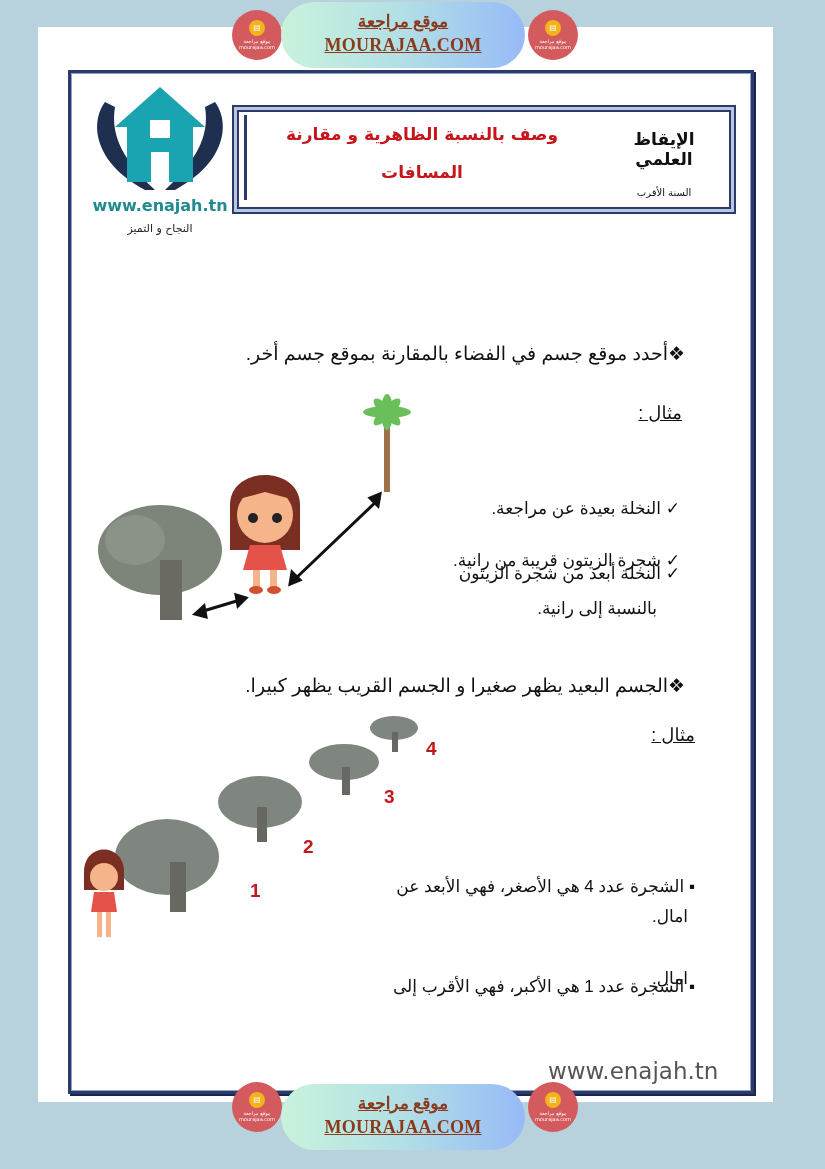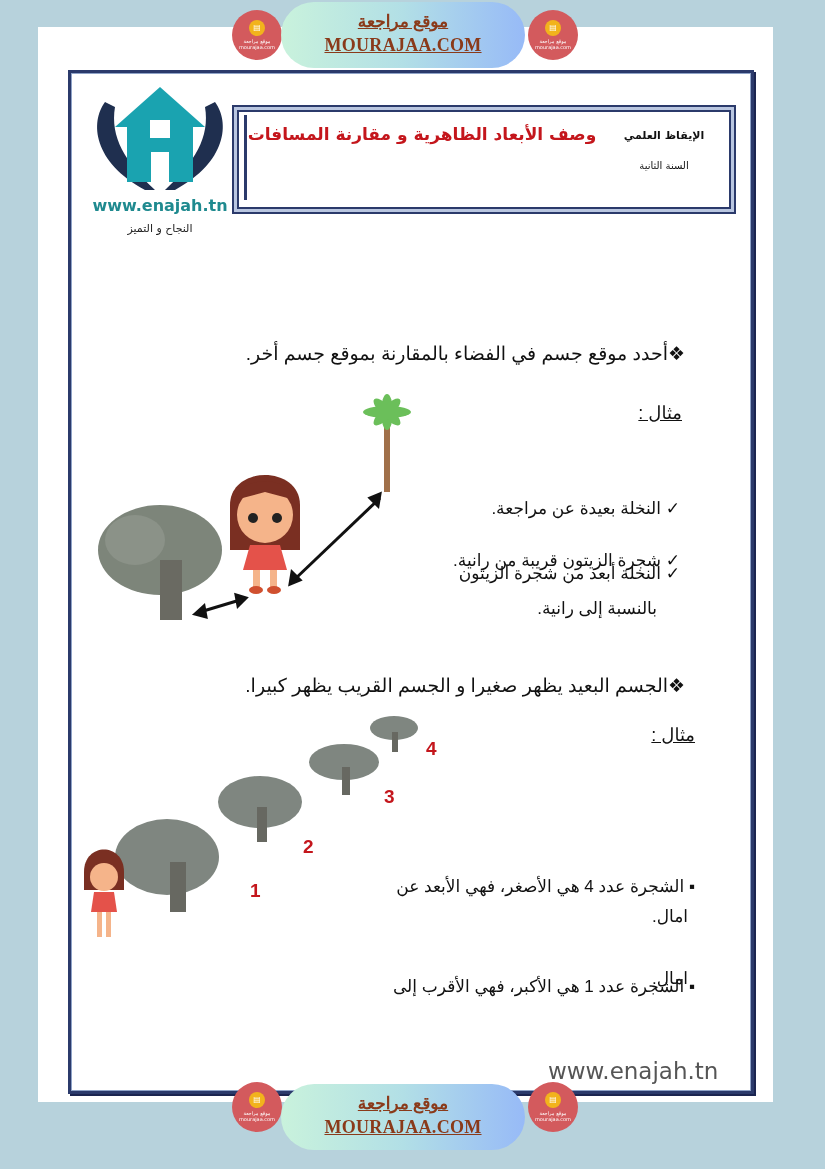--- a/index.html
+++ b/index.html
@@ -44,21 +44,21 @@
   .logo .slogan { position:absolute; left:0; top:140px; width:150px; text-align:center;
     font-size:11px; color:#222; }
 
   
   .titlebox { position:absolute; left:232px; top:105px; width:500px; height:105px;
     border:2px solid #2b3a6b; box-shadow: inset 0 0 0 3px #b9c6e0, inset 0 0 0 5px #2b3a6b; background:#fff; }
   .titlemain { position:absolute; left:10px; top:8px; width:350px; height:85px;
     text-align:center; direction:rtl; color:#c4161c; font-weight:bold; font-size:17px; line-height:38px;
     border-left:3px solid #2b3a6b;}
   .titleside { position:absolute; right:8px; top:8px; width:124px; height:85px; text-align:center; direction:rtl; color:#111;}
-  .titleside .a { font-size:11px; font-weight:bold; margin-top:14px; display:block;}
+  .titleside .a { font-size:17px; font-weight:bold; margin-top:14px; display:block;}
   .titleside .b { font-size:10px; margin-top:18px; display:block;}
 
   .rtl { direction:rtl; text-align:right; position:absolute; color:#111; font-family:"Liberation Sans", sans-serif; }
   .h1 { font-size:19px; }
   .ex { font-size:18px; text-decoration:underline; }
   .pt { font-size:17px; line-height:25px; }
   .num { position:absolute; color:#c4161c; font-weight:bold; font-size:19px; font-family:"Liberation Sans", sans-serif;}
   .footer-url { position:absolute; left:548px; top:1058px; font-size:23px; color:#555; font-family:"DejaVu Sans", sans-serif;}
 </style>
 </head>
@@ -87,25 +87,25 @@
     <path d="M75 5 L30 45 L42 45 L42 100 L108 100 L108 45 L120 45 Z" fill="#1aa3b0"></path>
     <rect x="65" y="38" width="20" height="18" fill="#fff"></rect>
     <rect x="66" y="70" width="18" height="30" fill="#fff"></rect>
   </svg>
   <div class="url">www.enajah.tn</div>
   <div class="slogan">النجاح و التميز</div>
 </div>
 
 <div class="titlebox">
   <div class="titlemain">
-    <div>وصف الأبعاد الظاهرية و مقارنة المسافات</div>
+    <div>وصف بالنسبة الظاهرية و مقارنة المسافات</div>
   </div>
   <div class="titleside">
     <span class="a">الإيقاظ العلمي</span>
-    <span class="b">السنة الثانية</span>
+    <span class="b">السنة الأقرب</span>
   </div>
 </div>
 
 <div class="rtl h1" style="right:140px;top:342px;width:460px;">❖أحدد موقع جسم في الفضاء بالمقارنة بموقع جسم أخر.</div>
 <div class="rtl ex" style="right:143px;top:402px;">مثال :</div>
 
 <div>
   <svg style="position:absolute;left:90px;top:390px;" width="340" height="240" viewBox="0 0 340 240">
 
     <g>

